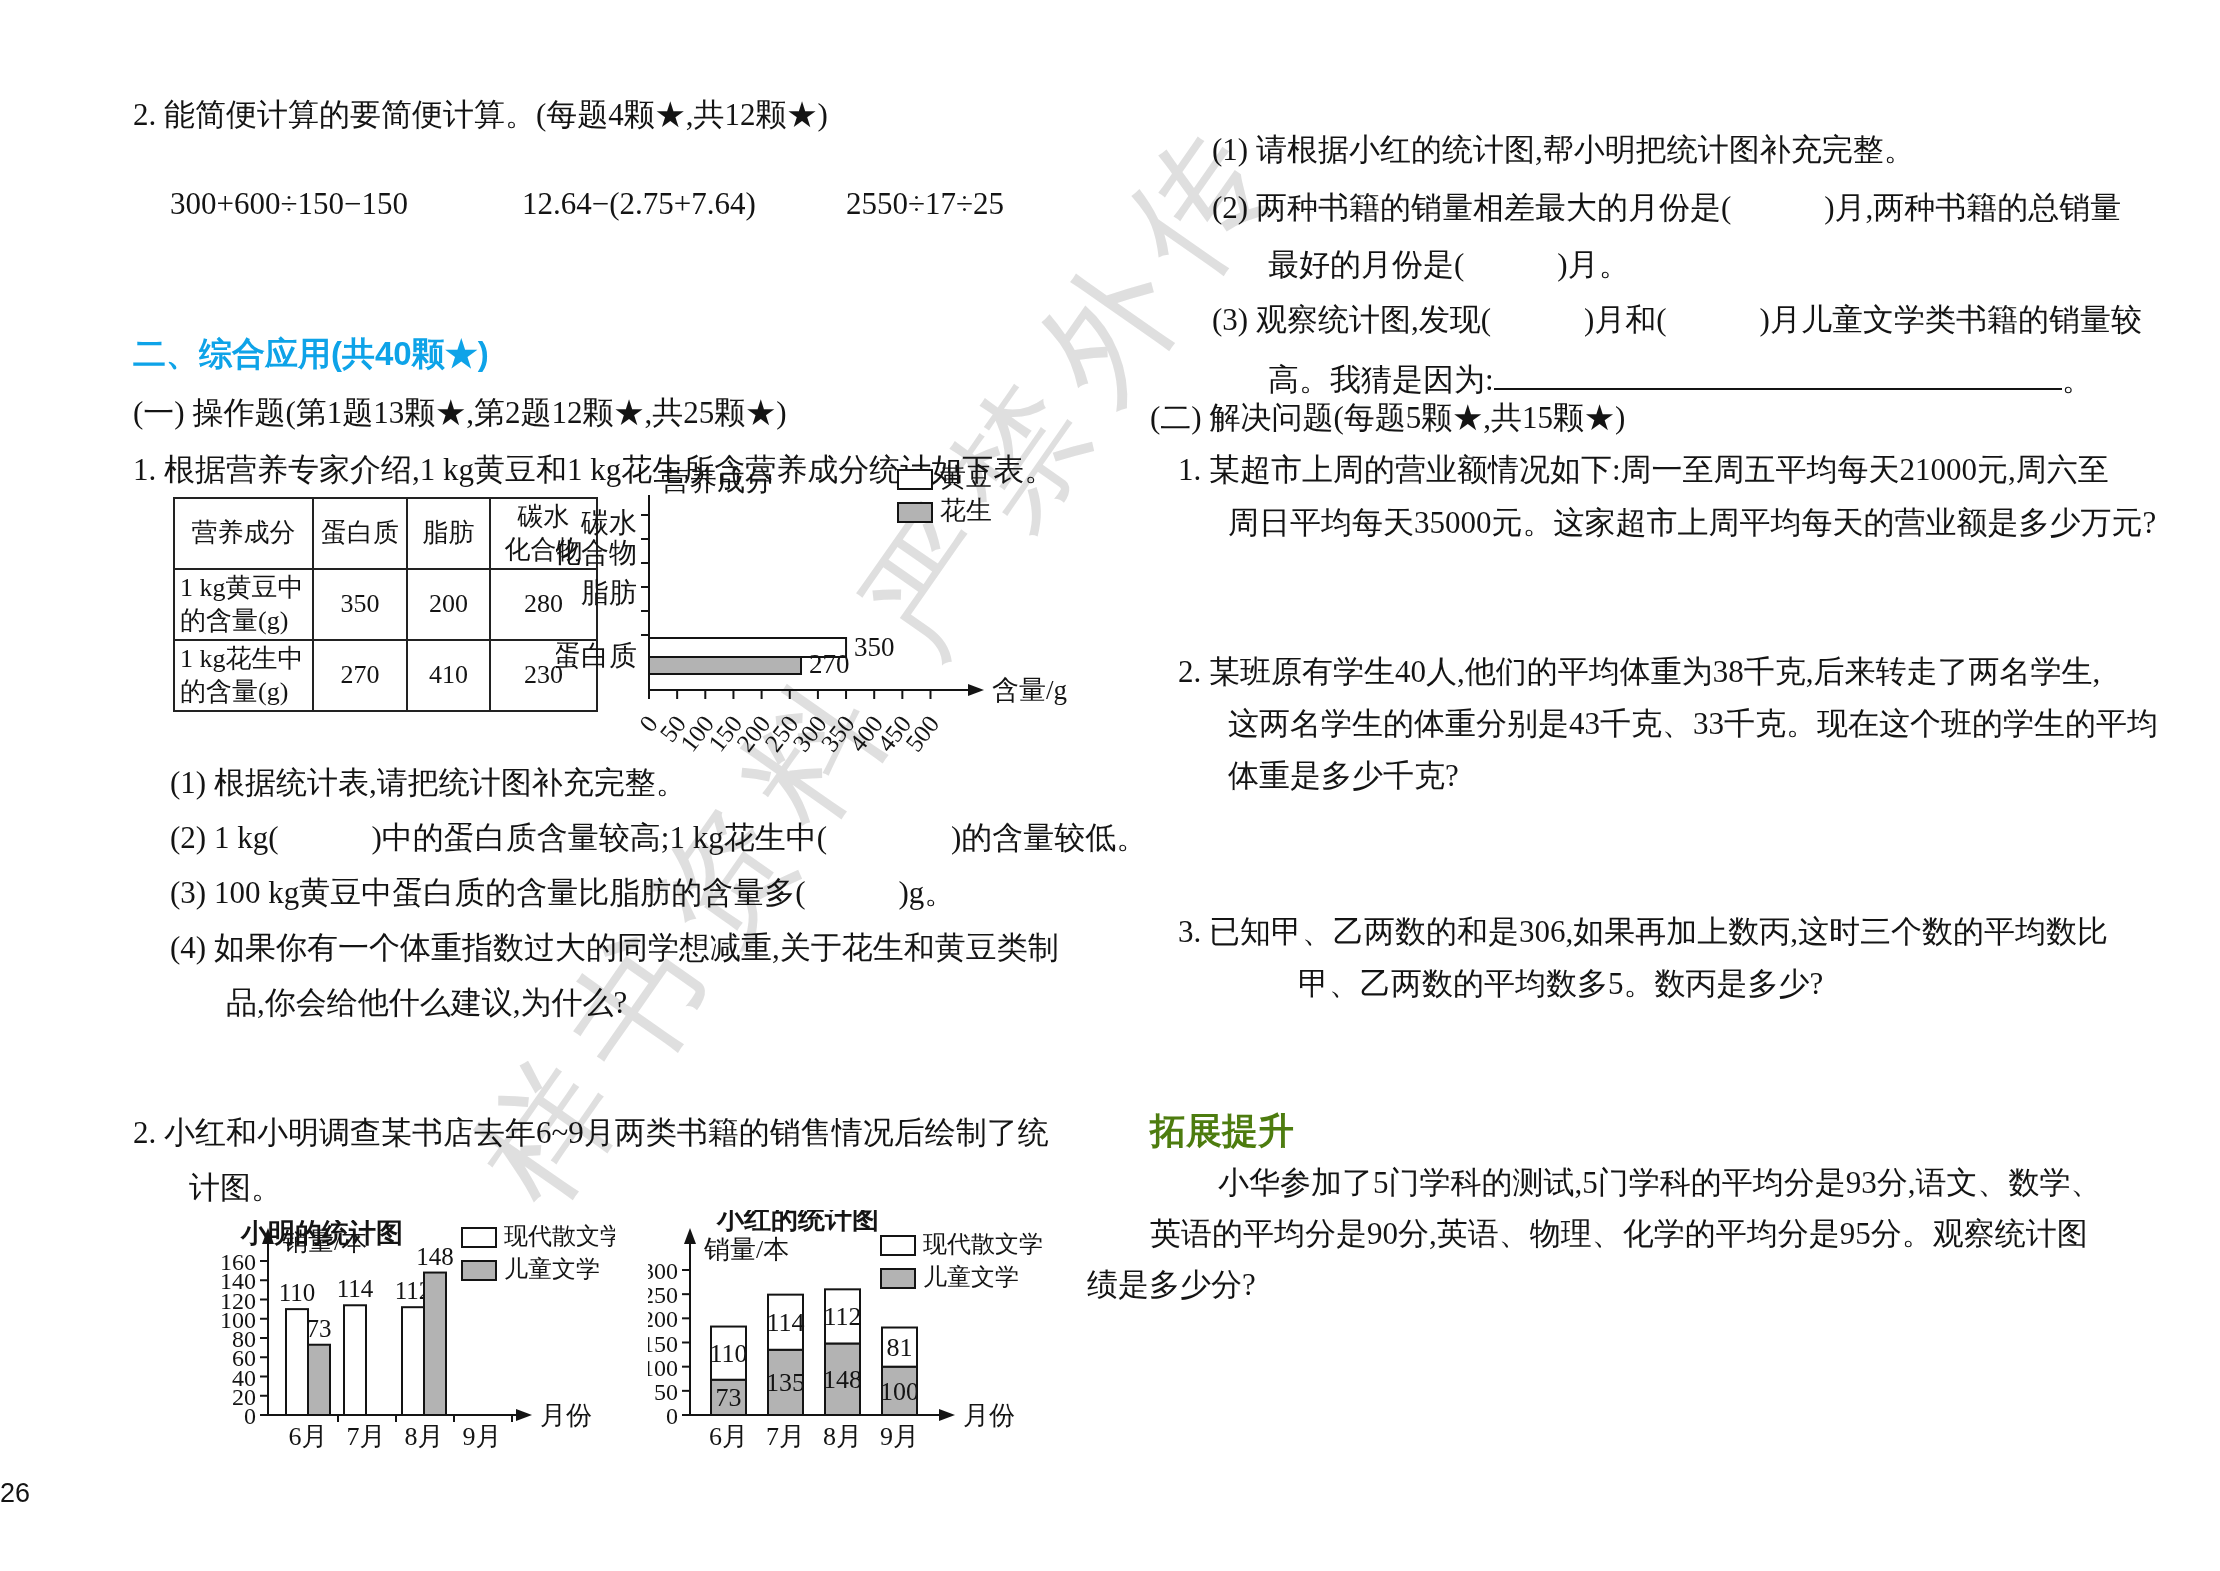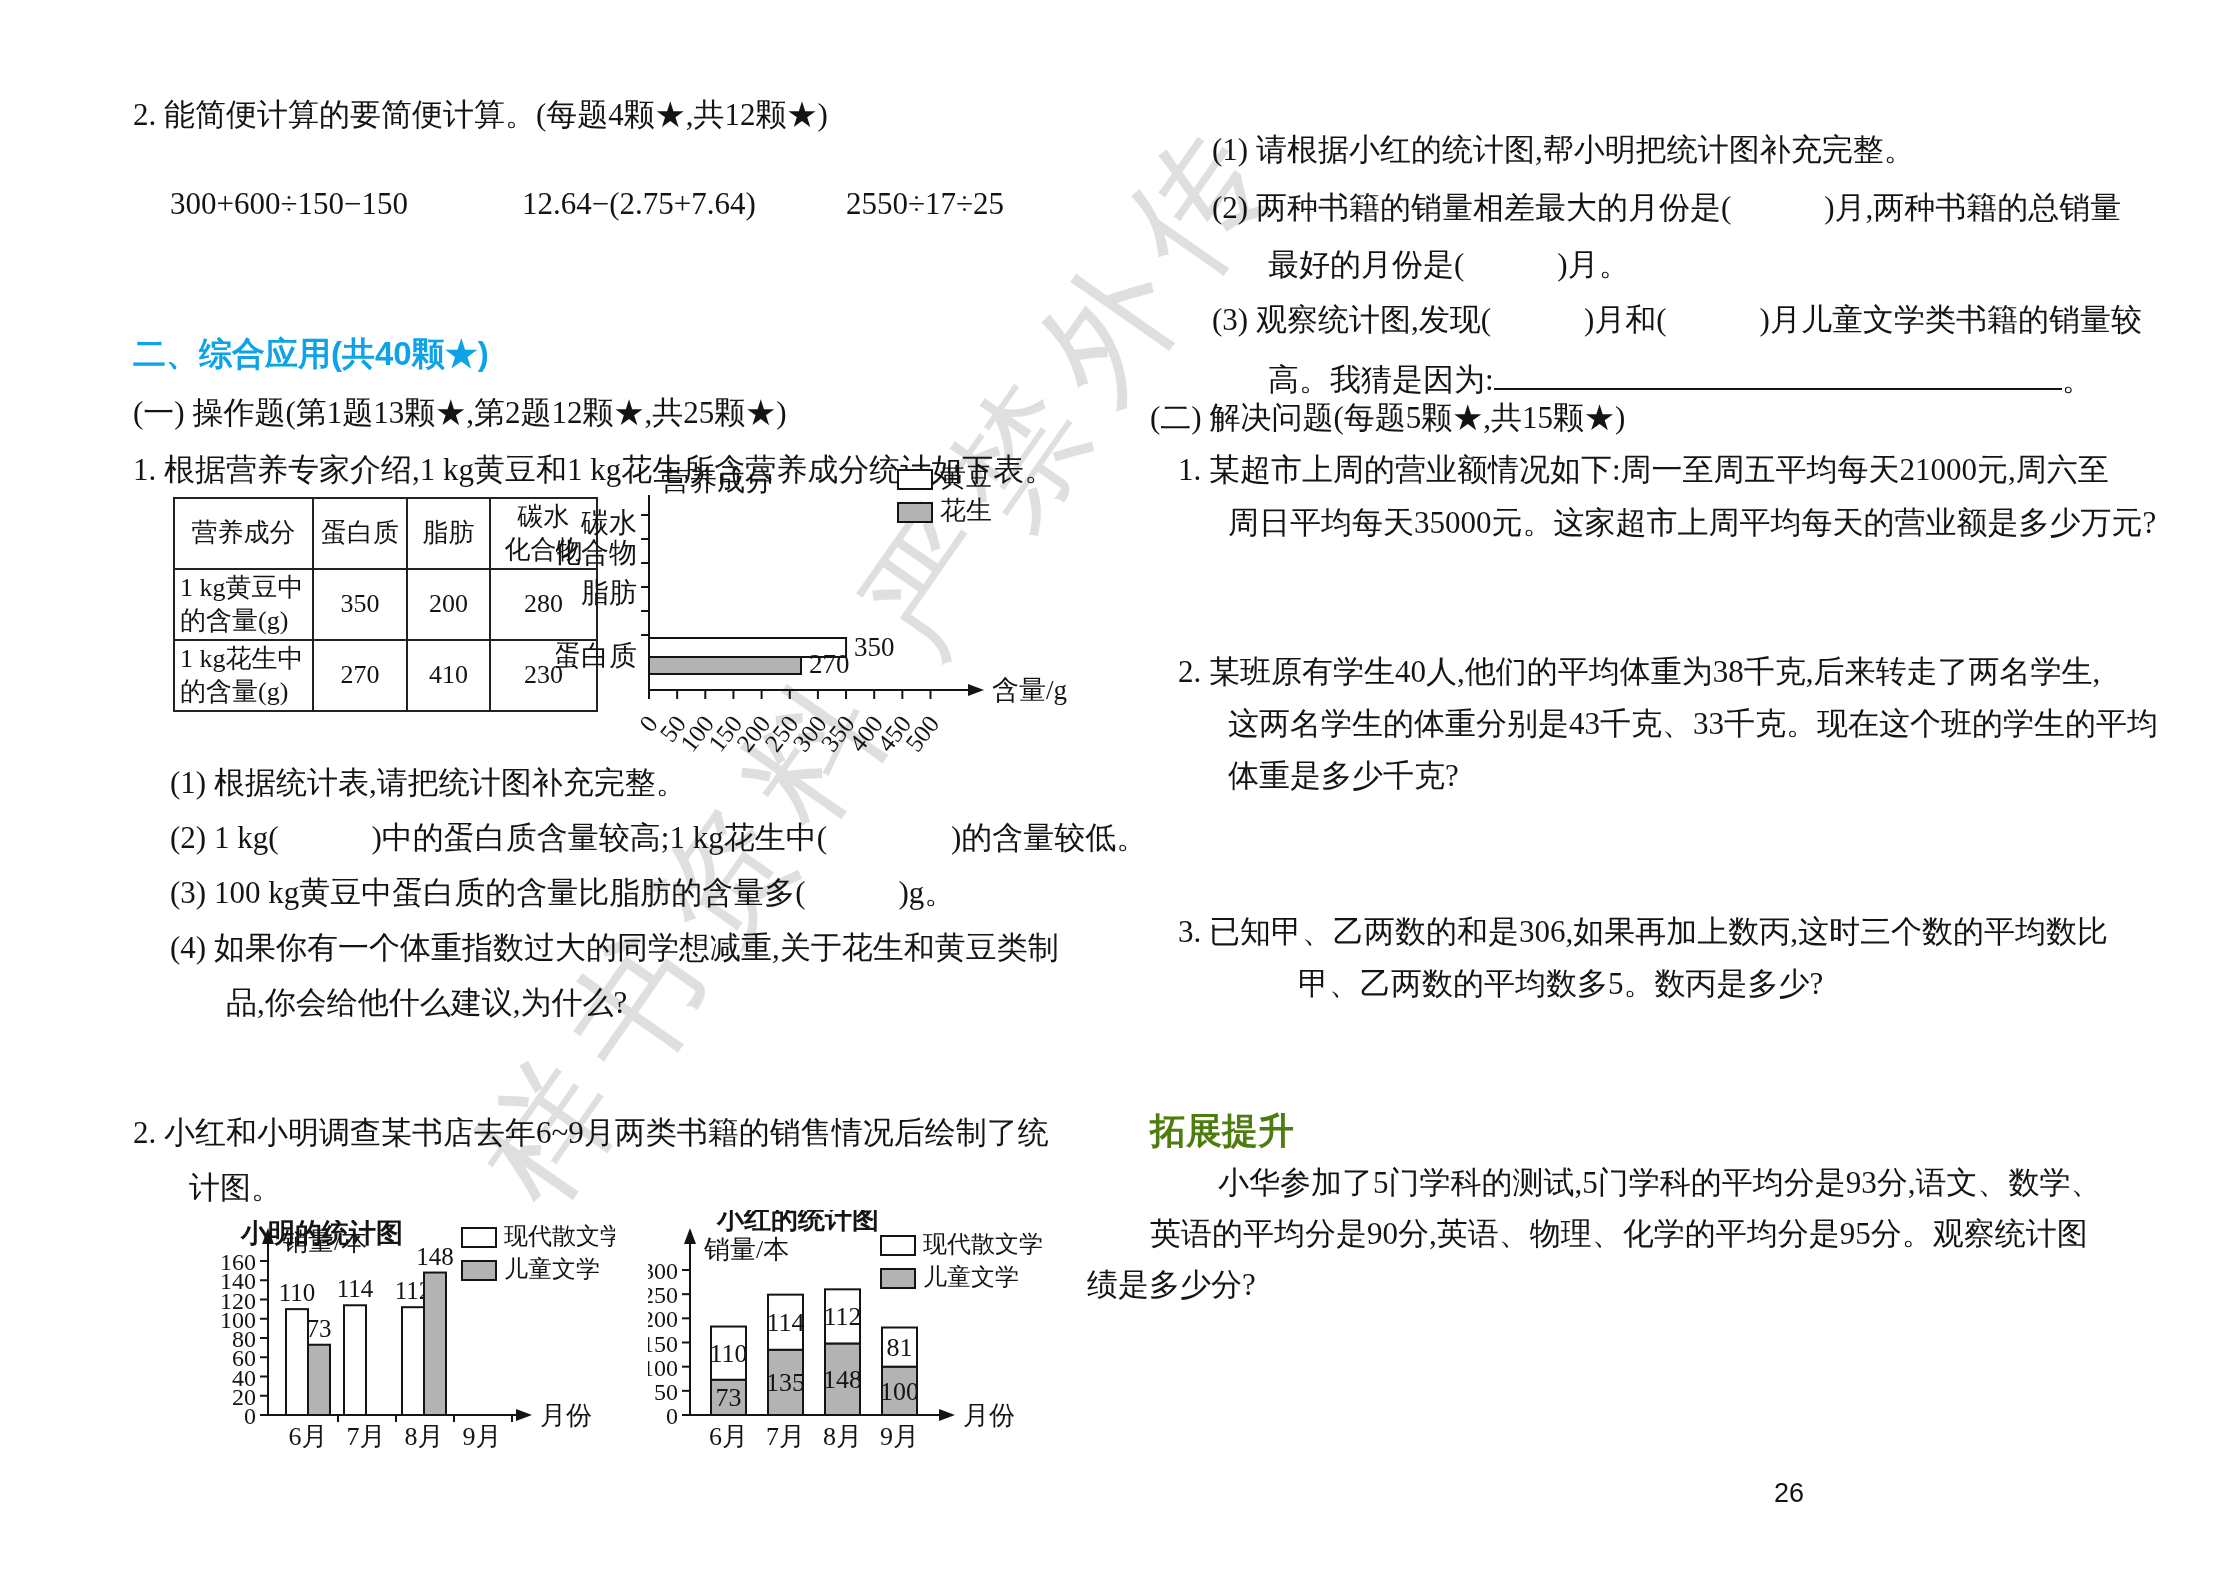--- a/index.html
+++ b/index.html
@@ -11,21 +11,21 @@
   .expr{position:absolute;font-size:31px;white-space:nowrap;}
   .blank{display:inline-block;width:568px;height:36px;border-bottom:2px solid #141414;vertical-align:baseline;}
   .watermark{position:absolute;left:880px;top:660px;transform:translate(-50%,-50%) rotate(-55deg);
              font-size:132px;letter-spacing:22px;color:rgba(170,170,170,0.38);white-space:nowrap;
              font-family:"Liberation Serif",serif;pointer-events:none;}
   table.nutri{position:absolute;left:173px;top:497px;border-collapse:collapse;}
   table.nutri td{border:2px solid #222;font-size:26px;line-height:1.25;text-align:center;padding:2px 5px;}
   table.nutri td.rowlabel{text-align:left;}
   .chartbox{position:absolute;}
   svg text{font-family:"Liberation Serif",serif;fill:#141414;}
-  .pagenum{position:absolute;left:0;top:1478px;width:1804px;text-align:right;
+  .pagenum{position:absolute;left:0;top:1478px;width:1804px;text-align:left;
            font-family:"Liberation Sans",sans-serif;font-size:27px;}
 </style>
 </head>
 <body>
 
 <div id="page">
 
   <div class="watermark">样书资料 严禁外传</div>
 
   <div class="ln" style="left:133px;top:95px;">2. 能简便计算的要简便计算。(每题4颗★,共12颗★)</div>

